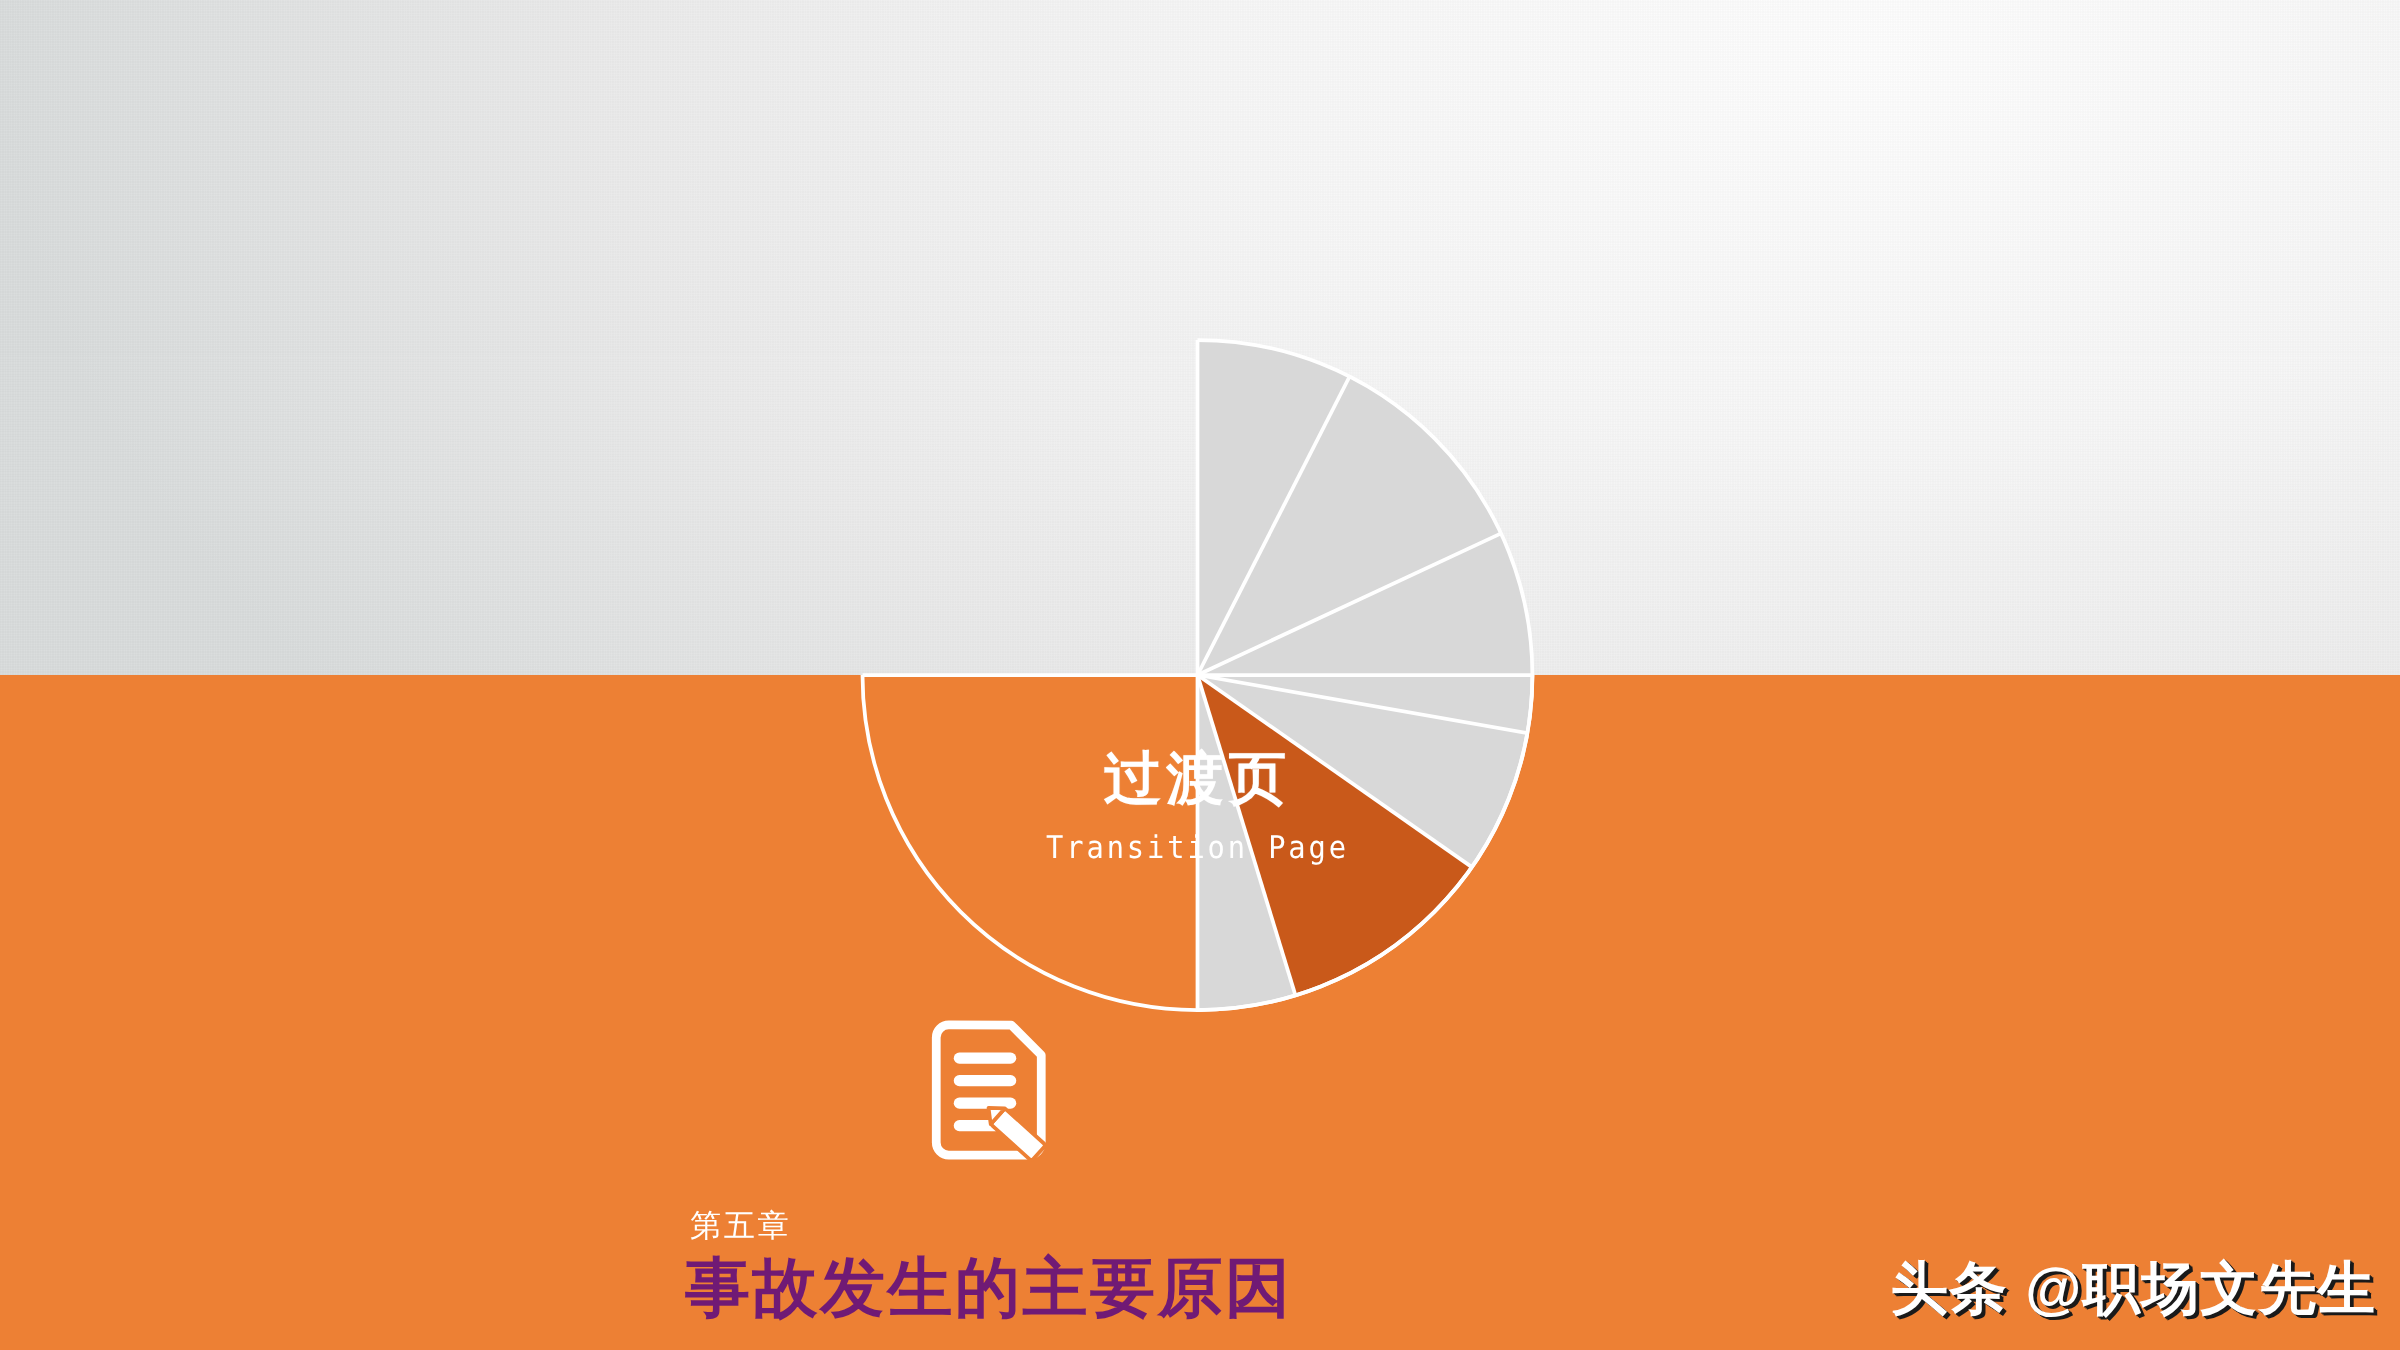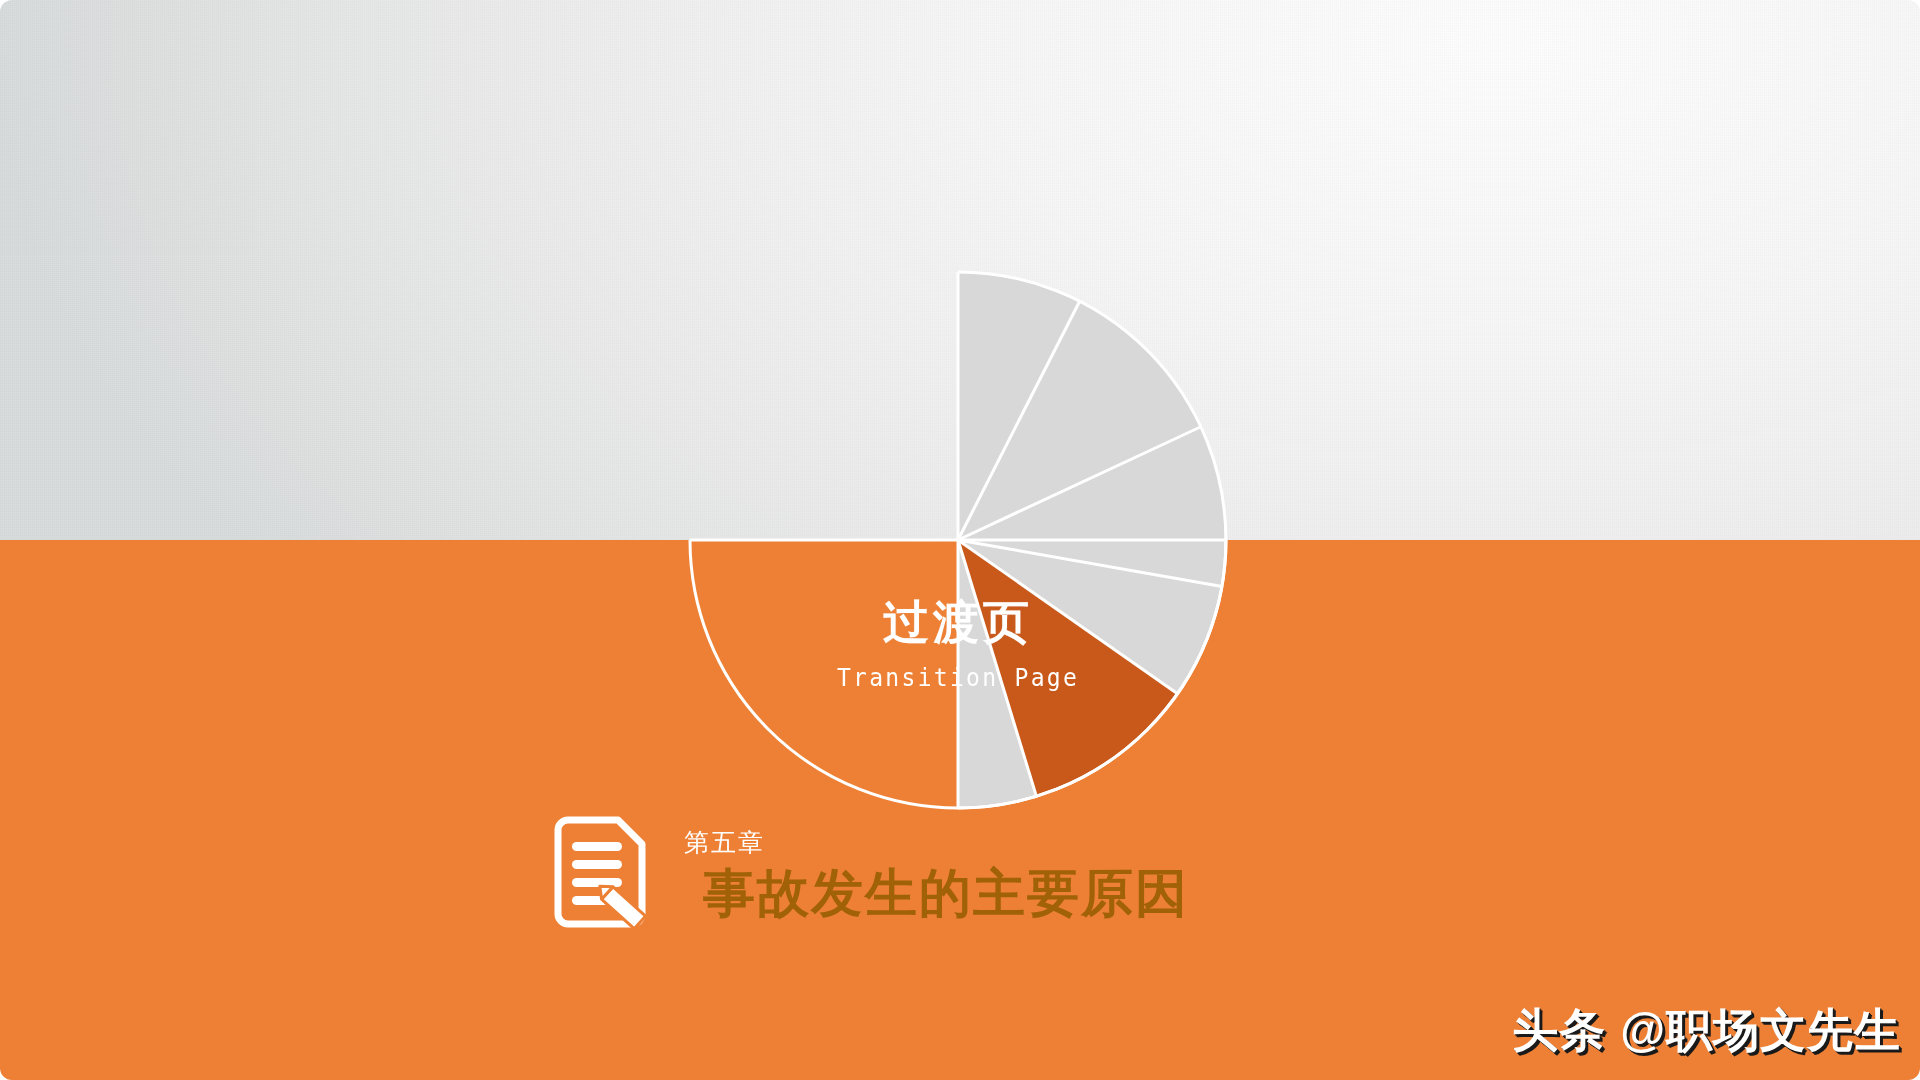--- a/index.html
+++ b/index.html
@@ -8,21 +8,20 @@
     font-family:"Liberation Sans","DejaVu Sans",sans-serif;
     background:#ffffff;
     position:relative;
   }
 
   
   #slide {
     position:absolute; inset:0;
     width:1920px; height:1080px;
     overflow:hidden;
-    border-radius:12px;
   }
 
   
   .bg-top {
     position:absolute; left:0; top:0; width:1920px; height:540px;
     background:
       radial-gradient(ellipse 1500px 900px at 78% 8%, #fdfdfd 0%, #f6f6f6 35%, #eaeaea 68%, #d9dcdc 100%);
   }
   .bg-top::after{
     content:"";
@@ -70,39 +69,39 @@
     transform:scaleX(.92);
   }
 
   
   .chapter {
     position:absolute;
     left:548px; top:816px;
     display:flex;
     align-items:center;
     gap:28px;
+    flex-direction:column;
   }
   .chapter .doc-icon { width:104px; height:120px; flex:none; }
   .chapter .labels { padding-bottom:4px; }
   .chapter .num {
     color:#ffffff;
     font-size:25px;
     letter-spacing:2px;
     font-weight:400;
     margin-bottom:6px;
     margin-left:4px;
   }
   .chapter .title {
-    color:#a16207;
+    color:#701a75;
     font-size:52px;
     font-weight:bold;
     letter-spacing:2px;
     line-height:1.1;
     white-space:nowrap;
-    margin-left:23px;
   }
 
   
   .watermark {
     position:absolute;
     right:19px; bottom:18px;
     color:#ffffff;
     font-size:46px;
     font-weight:bold;
     letter-spacing:1px;

